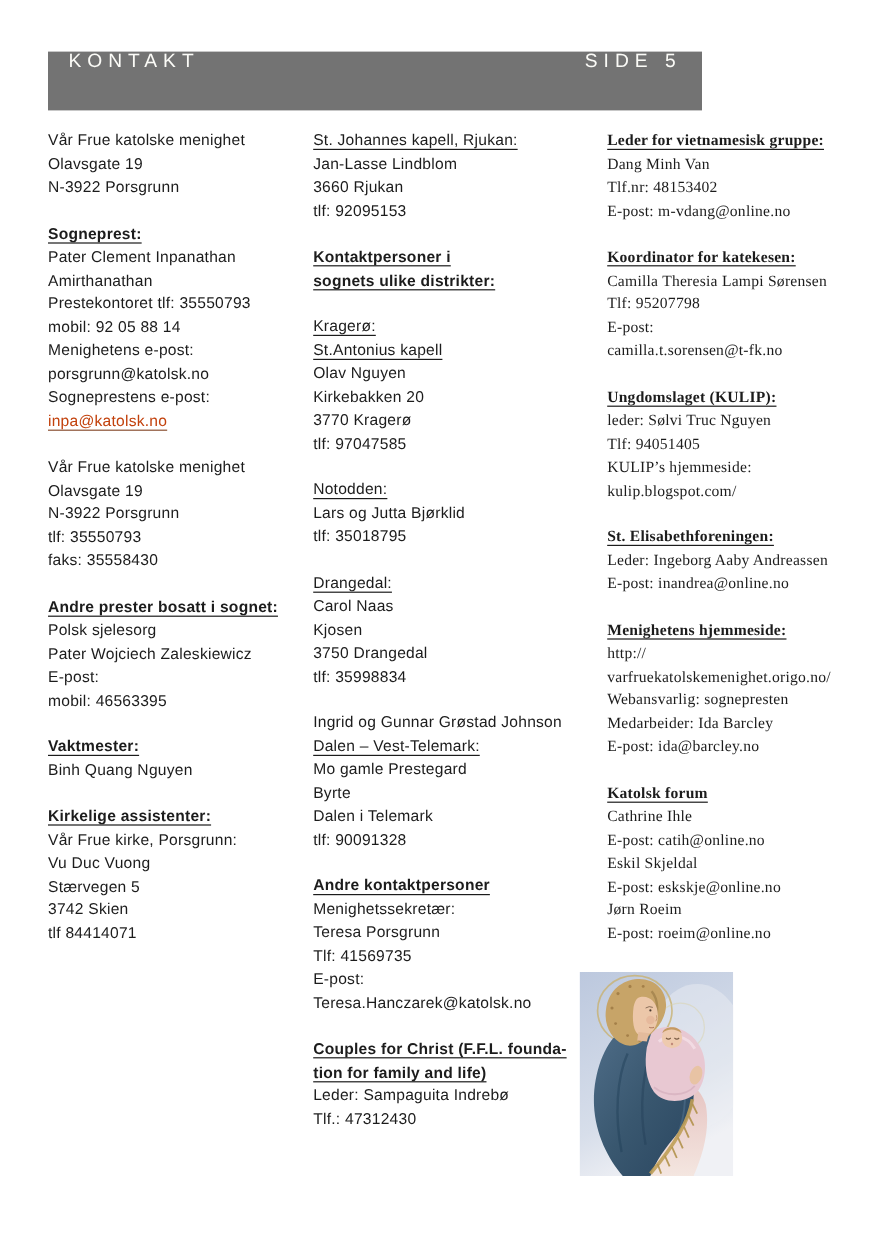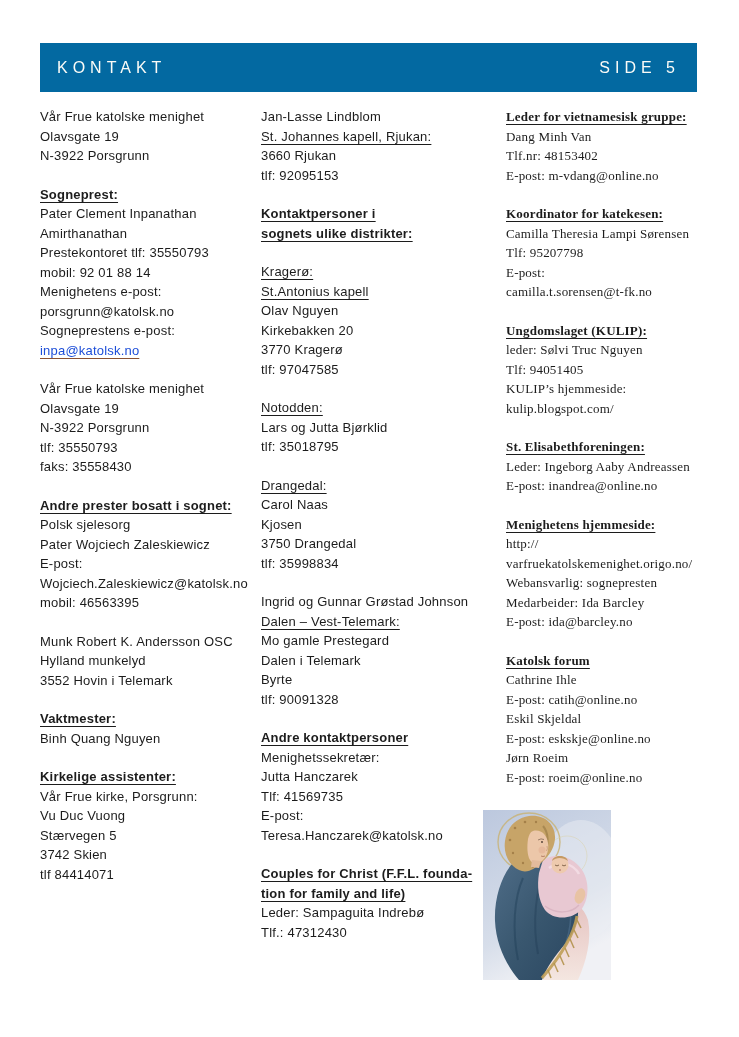--- a/index.html
+++ b/index.html
@@ -8,23 +8,23 @@
     background:#ffffff;
     font-family:"Liberation Sans", sans-serif;
     color:#1c1c1c;
     position:relative;
     overflow:hidden;
   }
   .page { position:absolute; inset:0; }
 
   .header-bar {
     position:absolute; left:40px; top:43px;
-    width:657px; height:49px;
-    background:#0369a1;
-    display:flex; align-items:center; justify-content:space-between;
+    width:545px; height:49px;
+    background:#737373;
+    display:flex; align-items:flex-start; justify-content:space-between;
     padding:0 17px; box-sizing:border-box;
   }
   .header-bar span {
     color:#fbfbf7;
     font-size:16px;
     letter-spacing:5px;
     white-space:nowrap;
   }
 
   .col {
@@ -40,21 +40,21 @@
   .block:last-child { margin-bottom:0; }
   .line { white-space:nowrap; }
   .line.heading {
     font-weight:bold;
     text-decoration:underline;
     text-underline-offset:3px;
     text-decoration-thickness:1.2px;
   }
   .line.heading.plain { font-weight:normal; }
   .line.link {
-    color:#1d4ed8;
+    color:#c2410c;
     text-decoration:underline;
     text-decoration-color:#8a5233;
     text-underline-offset:3px;
     text-decoration-thickness:1.4px;
   }
 
   .madonna {
     position:absolute; left:483px; top:810px;
     width:128px; height:170px; margin:0;
   }
@@ -74,63 +74,57 @@
       <div class="block">
         <div class="line">Vår Frue katolske menighet</div>
         <div class="line">Olavsgate 19</div>
         <div class="line">N-3922 Porsgrunn</div>
       </div>
       <div class="block">
         <div class="line heading">Sogneprest:</div>
         <div class="line">Pater Clement Inpanathan</div>
         <div class="line">Amirthanathan</div>
         <div class="line">Prestekontoret tlf: 35550793</div>
-        <div class="line">mobil: 92 01 88 14</div>
+        <div class="line">mobil: 92 05 88 14</div>
         <div class="line">Menighetens e-post:</div>
         <div class="line">porsgrunn@katolsk.no</div>
         <div class="line">Sogneprestens e-post:</div>
         <div class="line link">inpa@katolsk.no</div>
       </div>
       <div class="block">
         <div class="line">Vår Frue katolske menighet</div>
         <div class="line">Olavsgate 19</div>
         <div class="line">N-3922 Porsgrunn</div>
         <div class="line">tlf: 35550793</div>
         <div class="line">faks: 35558430</div>
       </div>
       <div class="block">
         <div class="line heading">Andre prester bosatt i sognet:</div>
         <div class="line">Polsk sjelesorg</div>
         <div class="line">Pater Wojciech Zaleskiewicz</div>
         <div class="line">E-post:</div>
-        <div class="line">Wojciech.Zaleskiewicz@katolsk.no</div>
         <div class="line">mobil: 46563395</div>
-      </div>
-      <div class="block">
-        <div class="line">Munk Robert K. Andersson OSC</div>
-        <div class="line">Hylland munkelyd</div>
-        <div class="line">3552 Hovin i Telemark</div>
       </div>
       <div class="block">
         <div class="line heading">Vaktmester:</div>
         <div class="line">Binh Quang Nguyen</div>
       </div>
       <div class="block">
         <div class="line heading">Kirkelige assistenter:</div>
         <div class="line">Vår Frue kirke, Porsgrunn:</div>
         <div class="line">Vu Duc Vuong</div>
         <div class="line">Stærvegen 5</div>
         <div class="line">3742 Skien</div>
         <div class="line">tlf 84414071</div>
       </div>
     </div>
   <div class="col col-2">
       <div class="block">
+        <div class="line heading plain">St. Johannes kapell, Rjukan:</div>
         <div class="line">Jan-Lasse Lindblom</div>
-        <div class="line heading plain">St. Johannes kapell, Rjukan:</div>
         <div class="line">3660 Rjukan</div>
         <div class="line">tlf: 92095153</div>
       </div>
       <div class="block">
         <div class="line heading">Kontaktpersoner i</div>
         <div class="line heading">sognets ulike distrikter:</div>
       </div>
       <div class="block">
         <div class="line heading plain">Kragerø:</div>
         <div class="line heading plain">St.Antonius kapell</div>
@@ -148,28 +142,28 @@
         <div class="line heading plain">Drangedal:</div>
         <div class="line">Carol Naas</div>
         <div class="line">Kjosen</div>
         <div class="line">3750 Drangedal</div>
         <div class="line">tlf: 35998834</div>
       </div>
       <div class="block">
         <div class="line">Ingrid og Gunnar Grøstad Johnson</div>
         <div class="line heading plain">Dalen – Vest-Telemark:</div>
         <div class="line">Mo gamle Prestegard</div>
+        <div class="line">Byrte</div>
         <div class="line">Dalen i Telemark</div>
-        <div class="line">Byrte</div>
         <div class="line">tlf: 90091328</div>
       </div>
       <div class="block">
         <div class="line heading">Andre kontaktpersoner</div>
         <div class="line">Menighetssekretær:</div>
-        <div class="line">Jutta Hanczarek</div>
+        <div class="line">Teresa Porsgrunn</div>
         <div class="line">Tlf: 41569735</div>
         <div class="line">E-post:</div>
         <div class="line">Teresa.Hanczarek@katolsk.no</div>
       </div>
       <div class="block">
         <div class="line heading">Couples for Christ (F.F.L. founda-</div>
         <div class="line heading">tion for family and life)</div>
         <div class="line">Leder: Sampaguita Indrebø</div>
         <div class="line">Tlf.: 47312430</div>
       </div>

